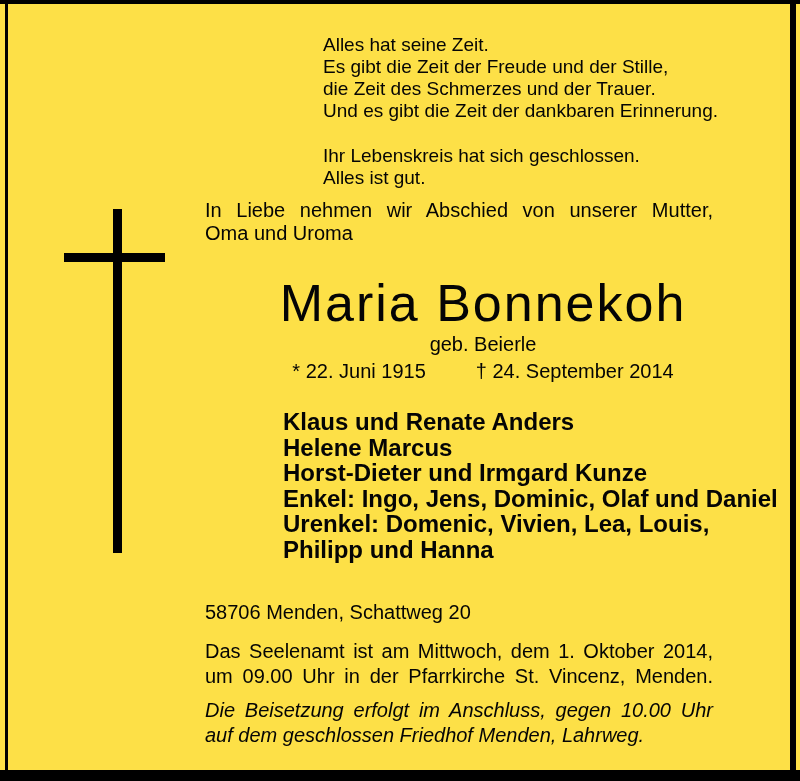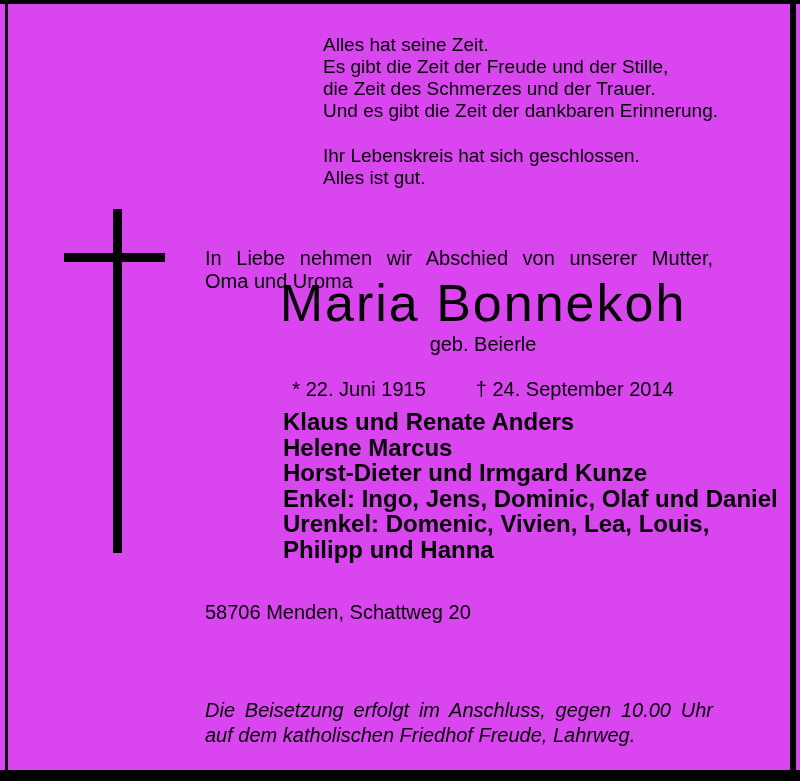--- a/index.html
+++ b/index.html
@@ -3,21 +3,21 @@
 <meta charset="utf-8">
 <style>
   html,body{margin:0;padding:0;}
   body{
     font-family:"Liberation Sans","DejaVu Sans",sans-serif;
     background:#ffffff;
   }
   .page{
     position:relative;
     width:800px;height:781px;
-    background:#d946ef;
+    background:#fde047;
     overflow:hidden;
     color:#050505;
   }
   
   .strip{position:absolute;background:#000000;}
   .strip.top{left:0;top:0;width:800px;height:4px;}
   .strip.left{left:5px;top:3px;width:3px;height:768px;}
   .strip.right{left:790px;top:3px;width:6px;height:768px;}
   .strip.bottom{left:0;top:770px;width:800px;height:11px;}
 
@@ -26,36 +26,36 @@
   .cross-h{position:absolute;left:64px;top:253px;width:101px;height:9px;background:#000000;}
 
   .poem{
     position:absolute;left:323px;top:34px;width:420px;
     font-size:19px;line-height:22px;white-space:nowrap;
   }
   .poem .stanza2{margin-top:23px;}
 
   .intro{
     position:absolute;left:205px;top:199px;width:508px;
-    font-size:20px;line-height:23px;margin-top:48px;
+    font-size:20px;line-height:23px;
   }
   .just{text-align:justify;text-align-last:justify;}
 
   .name-group{
     position:absolute;left:253px;top:272px;width:460px;
     text-align:center;
   }
   .deceased-name{
     font-size:52px;line-height:52px;letter-spacing:2px;
     white-space:nowrap;font-weight:400;margin:5px;
   }
   .maiden{font-size:20px;line-height:20px;margin-top:3px;}
   .dates{
     display:flex;justify-content:center;gap:50px;
-    font-size:20px;line-height:23px;margin-top:24px;white-space:nowrap;
+    font-size:20px;line-height:23px;margin-top:6px;white-space:nowrap;
   }
 
   .mourners{
     position:absolute;left:283px;top:409px;width:460px;
     font-size:24px;line-height:25.5px;font-weight:bold;white-space:nowrap;
   }
 
   .address{
     position:absolute;left:205px;top:601px;width:508px;
     font-size:20px;line-height:23px;white-space:nowrap;
@@ -115,19 +115,23 @@
     <div>Klaus und Renate Anders</div>
     <div>Helene Marcus</div>
     <div>Horst-Dieter und Irmgard Kunze</div>
     <div>Enkel: Ingo, Jens, Dominic, Olaf und Daniel</div>
     <div>Urenkel: Domenic, Vivien, Lea, Louis,</div>
     <div>Philipp und Hanna</div>
   </div>
 
   <div class="address">58706 Menden, Schattweg 20</div>
 
+  <div class="service">
+    <div class="just">Das Seelenamt ist am Mittwoch, dem 1. Oktober 2014,</div>
+    <div class="just">um 09.00 Uhr in der Pfarrkirche St. Vincenz, Menden.</div>
+  </div>
 
   <div class="burial">
     <div class="just">Die Beisetzung erfolgt im Anschluss, gegen 10.00 Uhr</div>
-    <div>auf dem katholischen Friedhof Freude, Lahrweg.</div>
+    <div>auf dem geschlossen Friedhof Menden, Lahrweg.</div>
   </div>
 
 </div>
 
 </body></html>

